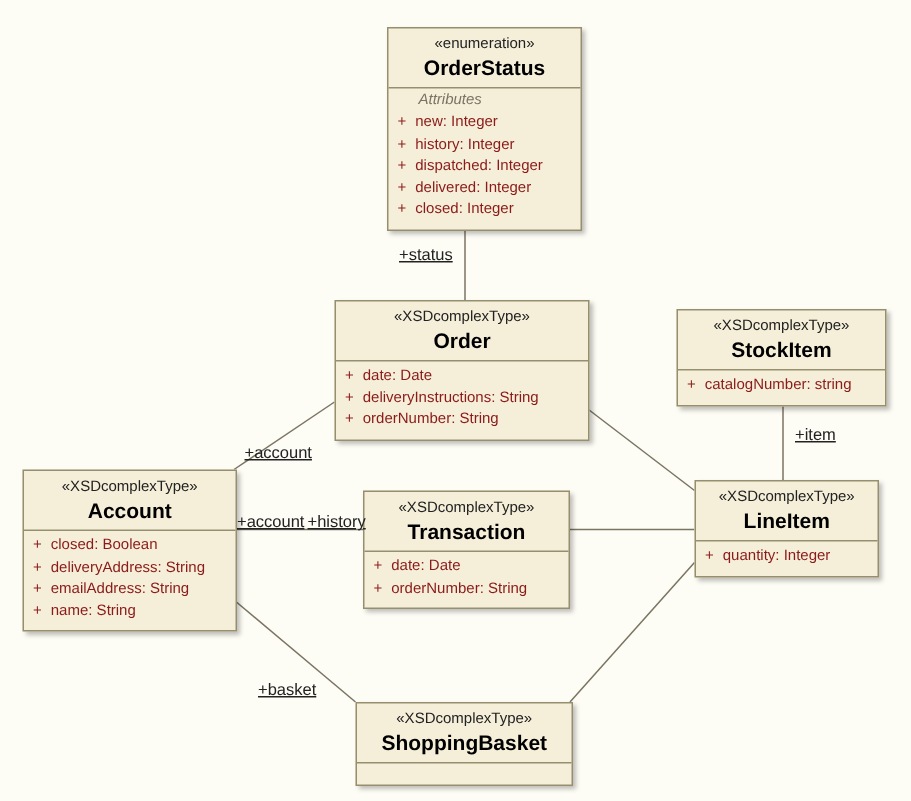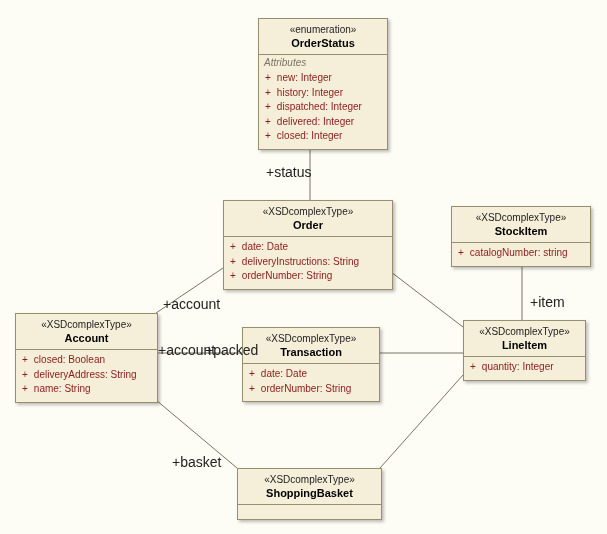--- a/index.html
+++ b/index.html
@@ -23,28 +23,28 @@
     text-align: center;
     padding: 4px 6px;
     line-height: 1.3;
   }
   .stereotype {
     font-size: 10px;
     color: #222;
   }
   .class-name {
     font-weight: bold;
-    font-size: 11px;
+    font-size: 14px;
     color: #000;
   }
   .section-label {
     font-size: 10px;
     color: #7a7463;
     font-style: italic;
-    padding: 2px 6px 0 5px;
+    padding: 2px 6px 0 20px;
     border-top: 1px solid #968f6f;
   }
   .attrs {
     border-top: 1px solid #968f6f;
     padding: 3px 18px 5px 6px;
     color: #8b1a1a;
     font-size: 10px;
     line-height: 1.45;
   }
   .attr-row .plus {
@@ -58,23 +58,24 @@
     width: 607px;
     height: 534px;
     pointer-events: none;
   }
   svg.lines line {
     stroke: #7a7463;
     stroke-width: 1;
   }
   .assoc-label {
     position: absolute;
-    font-size: 14px;
+    font-size: 11px;
     color: #222;
     background: transparent;
+    text-decoration: underline;
   }
 </style>
 </head>
 <body>
 
 <svg class="lines">
 
   <line x1="310" y1="146" x2="310" y2="200"></line>
 
   <line x1="223" y1="268" x2="156" y2="313"></line>
@@ -130,20 +131,21 @@
 </div>
 
 <div class="class-box" style="left:15px; top:313px; width:141px;">
   <div class="class-header">
     <div class="stereotype">«XSDcomplexType»</div>
     <div class="class-name">Account</div>
   </div>
   <div class="attrs">
     <div class="attr-row"><span class="plus">+</span><span>closed: Boolean</span></div>
     <div class="attr-row"><span class="plus">+</span><span>deliveryAddress: String</span></div>
+    <div class="attr-row"><span class="plus">+</span><span>emailAddress: String</span></div>
     <div class="attr-row"><span class="plus">+</span><span>name: String</span></div>
   </div>
 </div>
 
 <div class="class-box" style="left:242px; top:327px; width:136px;">
   <div class="class-header">
     <div class="stereotype">«XSDcomplexType»</div>
     <div class="class-name">Transaction</div>
   </div>
   <div class="attrs">
@@ -166,15 +168,15 @@
   <div class="class-header">
     <div class="stereotype">«XSDcomplexType»</div>
     <div class="class-name">ShoppingBasket</div>
   </div>
   <div class="attrs" style="height:6px;"></div>
 </div>
 
 <div class="assoc-label" style="left:266px; top:164px;">+status</div>
 <div class="assoc-label" style="left:163px; top:296px;">+account</div>
 <div class="assoc-label" style="left:158px; top:342px;">+account</div>
-<div class="assoc-label" style="left:205px; top:342px;">+packed</div>
+<div class="assoc-label" style="left:205px; top:342px;">+history</div>
 <div class="assoc-label" style="left:172px; top:430px;margin-top:24px;">+basket</div>
-<div class="assoc-label" style="left:530px; top:294px;">+item</div>
+<div class="assoc-label" style="left:530px; top:284px;">+item</div>
 
 </body></html>

